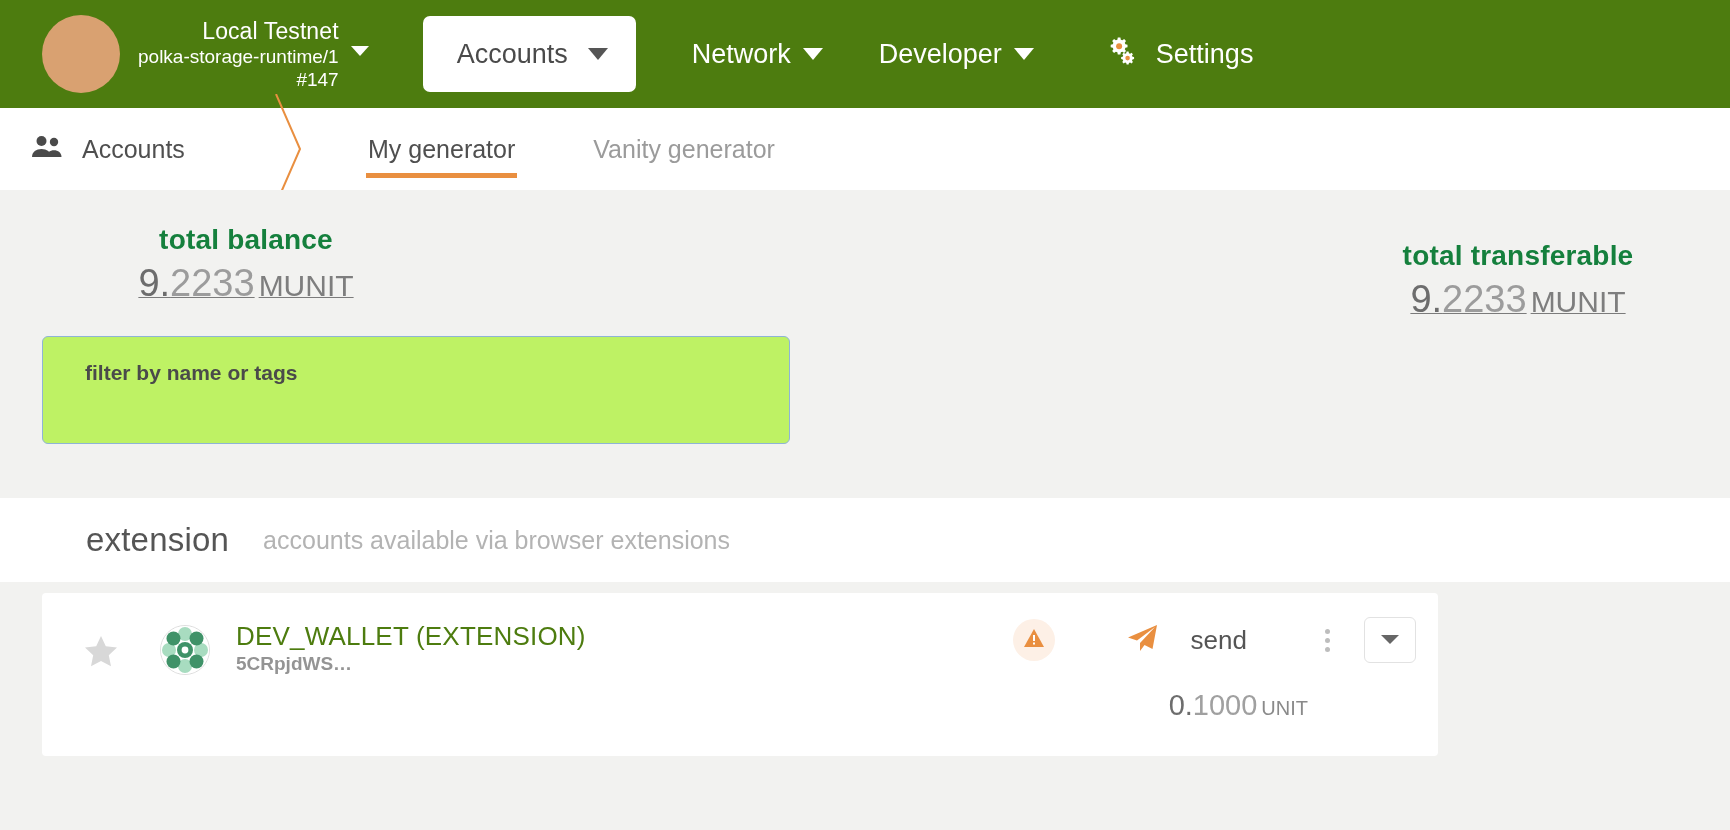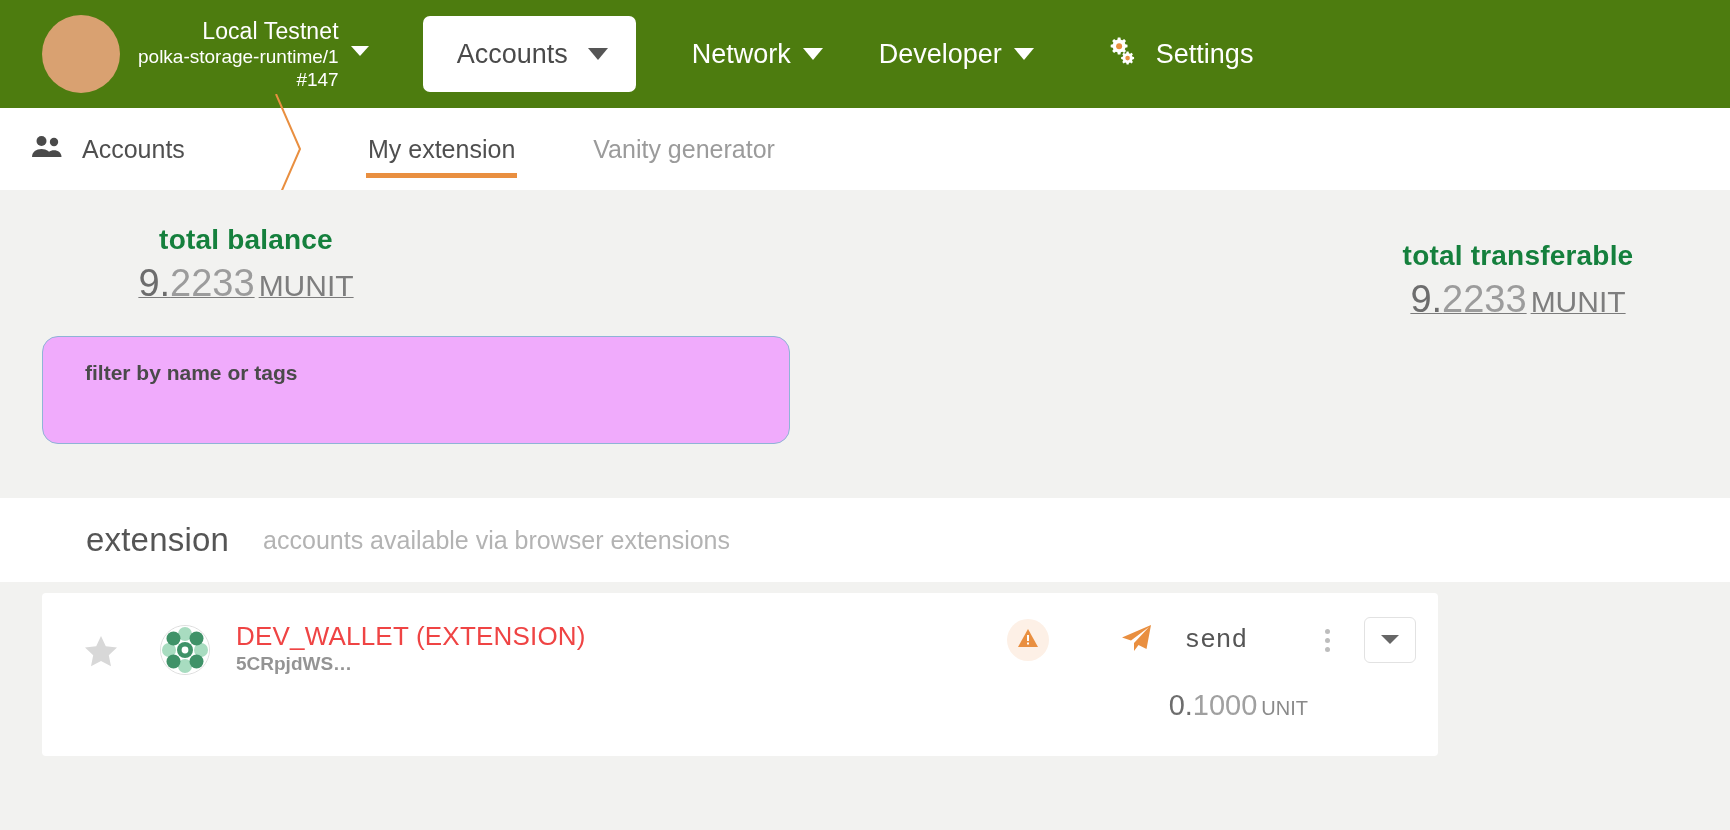--- a/index.html
+++ b/index.html
@@ -181,23 +181,23 @@
     color: #7e7e7e;
     font-weight: 300;
     margin-left: 4px;
   }
 
   
   .filter-wrap { padding: 16px 0 0 42px; }
   .filter-input {
     width: 748px;
     height: 108px;
-    background: #f0abfc;
+    background: #bef264;
     border: 1px solid #8fb4d6;
-    border-radius: 16px;
+    border-radius: 6px;
     font-family: "Liberation Sans", sans-serif;
     font-size: 21px;
     font-weight: bold;
     color: #4a4a4a;
     padding: 0 0 34px 42px;
     outline: none;
   }
   .filter-input::placeholder { color: #4a4a4a; opacity: 1; font-weight: bold; }
 
   
@@ -251,21 +251,21 @@
     background: #ffffff;
     border: 1px solid #dedede;
     flex: none;
     position: relative;
     overflow: hidden;
   }
 
   .acct-names { margin-left: 26px; margin-top: -4px; }
   .acct-name {
     font-size: 26px;
-    color: #ef4444;
+    color: #4d7c0f;
     font-weight: 400;
     letter-spacing: .2px;
   }
   .acct-addr {
     margin-top: 1px;
     font-size: 19px;
     color: #949494;
     font-weight: 700;
   }
 
@@ -284,21 +284,20 @@
     display: flex;
     align-items: center;
     justify-content: center;
     margin-right: 70px;
   }
 
   .send-btn {
     display: flex;
     align-items: center;
     gap: 32px;
-    font-family: Liberation Mono, monospace;
   }
   .send-label { font-size: 26px; color: #555555; font-weight: 300; }
 
   .kebab {
     margin-left: 68px;
     display: flex;
     flex-direction: column;
     gap: 4px;
     align-items: center;
     padding: 4px 10px;
@@ -393,21 +392,21 @@
   </div>
 
   <div class="crumb-sep">
     <svg width="34" height="110" viewBox="0 0 34 110" style="position:absolute;top:-14px;left:0;">
       <polyline points="2,0 26,55 2,110" fill="none" stroke="#e98f40" stroke-width="2"></polyline>
     </svg>
   </div>
 
   <div class="tabs">
     <div class="tab active">
-      <span>My extension</span>
+      <span>My generator</span>
     </div>
     <div class="tab">
       <span>Vanity generator</span>
     </div>
   </div>
 </div>
 
 <div class="main">
 
   <div class="summary">

